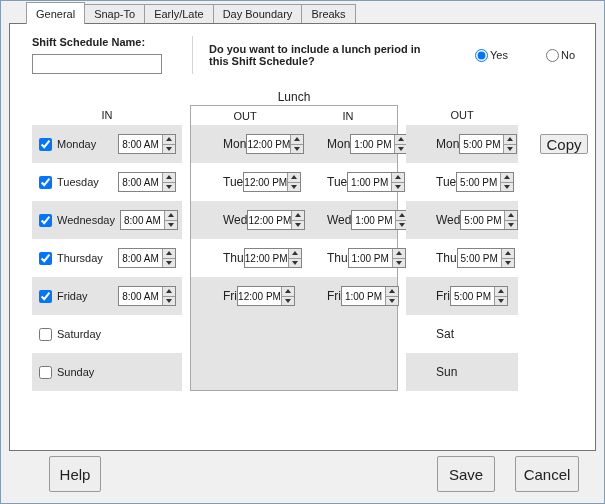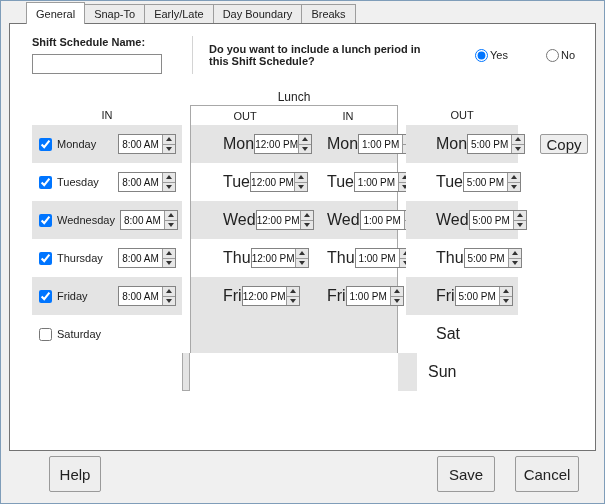--- a/index.html
+++ b/index.html
@@ -84,21 +84,21 @@
   .hdr1 .lunch-title { text-align:center; font-size:12px; color:#222; padding-top:2px; }
   .hdr2 { height:20px; }
   .hc { font-size:11px; color:#222; display:flex; align-items:center; justify-content:center; }
   .row { height:38px; }
 
   .cell { display:flex; align-items:center; }
   .cell.day { padding:0 6px 0 7px; gap:5px; }
   .cell.day .day-name { font-size:11px; color:#222; }
   .cell.day input[type=checkbox] { width:13px; height:13px; flex:0 0 auto; }
   .cell.out { padding:0 10px 0 9px; }
-  .abbr { font-size:16px; color:#222;padding-left:21px; }
+  .abbr { font-size:12px; color:#222;padding-left:21px; }
 
   .cell.lunch { padding:0; }
   .cell.lunch .half { width:104px; height:100%; display:flex; align-items:center; padding:0 6px 0 11px; }
 
   
   .lb { border-left:1px solid #a8a8a8; border-right:1px solid #a8a8a8; }
   .lb-top { border-top:1px solid #a8a8a8; }
   .lb-bottom { border-bottom:1px solid #a8a8a8; }
 
   
@@ -460,20 +460,24 @@
         <div class="cell lunch lb bg-g"></div>
         <div></div>
         <div class="cell out bg-w">
           <span class="abbr">Sat</span>
         </div>
         <div></div>
           <div></div>
       </div>
 
       <div class="grid row">
+        <div class="cell day bg-g">
+          <input type="checkbox" style="">
+          <span class="day-name">Sunday</span>
+        </div>
         <div></div>
         <div class="cell lunch lb lb-bottom bg-g"></div>
         <div></div>
         <div class="cell out bg-g">
           <span class="abbr">Sun</span>
         </div>
         <div></div>
           <div></div>
       </div>
 

